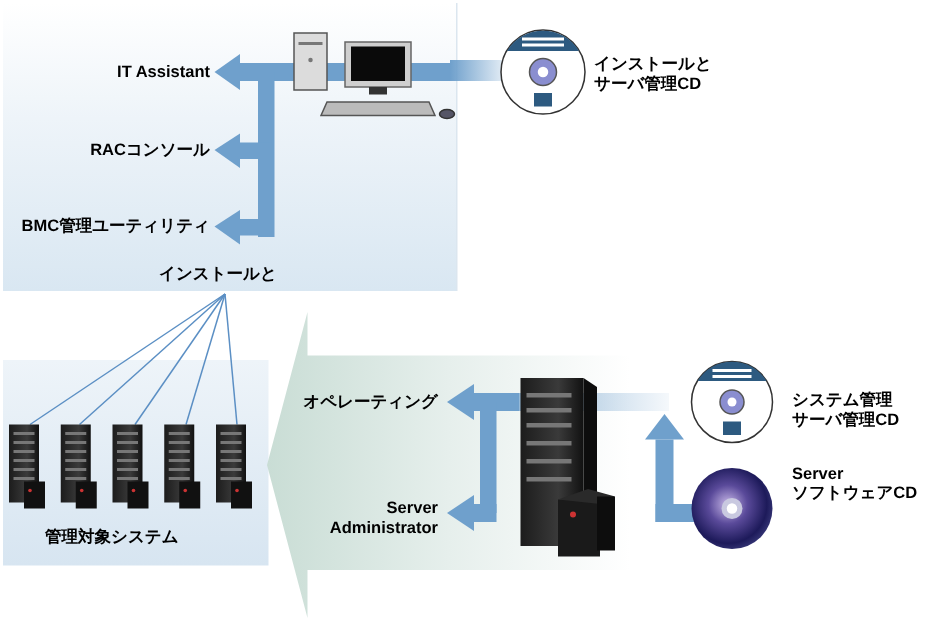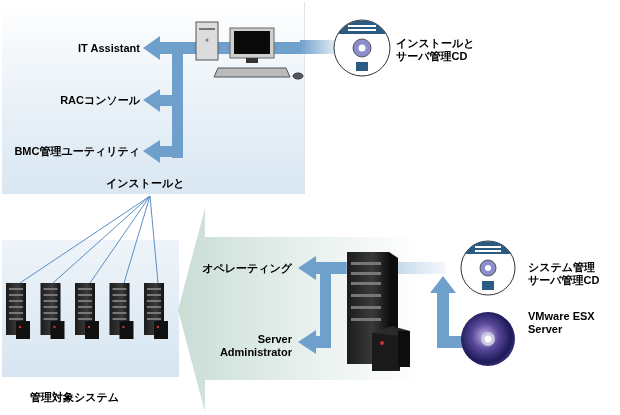--- a/index.html
+++ b/index.html
@@ -196,30 +196,30 @@
 <div class="lbl right" style="right:480px; top:42px;">IT Assistant</div>
 <div class="lbl right" style="right:480px; top:94px;margin-left:40px;">RACコンソール</div>
 <div class="lbl right" style="right:480px; top:145px;text-align:center;">BMC管理ユーティリティ</div>
 <div class="lbl" style="left:106px; top:177px;">インストールと</div>
 
 <div class="lbl" style="left:396px; top:37px;">
   <div>インストールと</div>
   <div>サーバ管理CD</div>
 </div>
 
-<div class="lbl" style="left:30px; top:352px;margin-top:39px;">管理対象システム</div>
+<div class="lbl" style="left:30px; top:352px;">管理対象システム</div>
 
 <div class="lbl right" style="right:328px; top:262px;">
   <div>オペレーティング</div>
 </div>
 <div class="lbl right" style="right:328px; top:333px;">
   <div>Server</div>
   <div>Administrator</div>
 </div>
 
 <div class="lbl" style="left:528px; top:261px;">
   <div>システム管理</div>
   <div>サーバ管理CD</div>
 </div>
 <div class="lbl" style="left:528px; top:310px;">
-  <div>VMware ESX</div>
   <div>Server</div>
+  <div>ソフトウェアCD</div>
 </div>
 
 </body></html>

